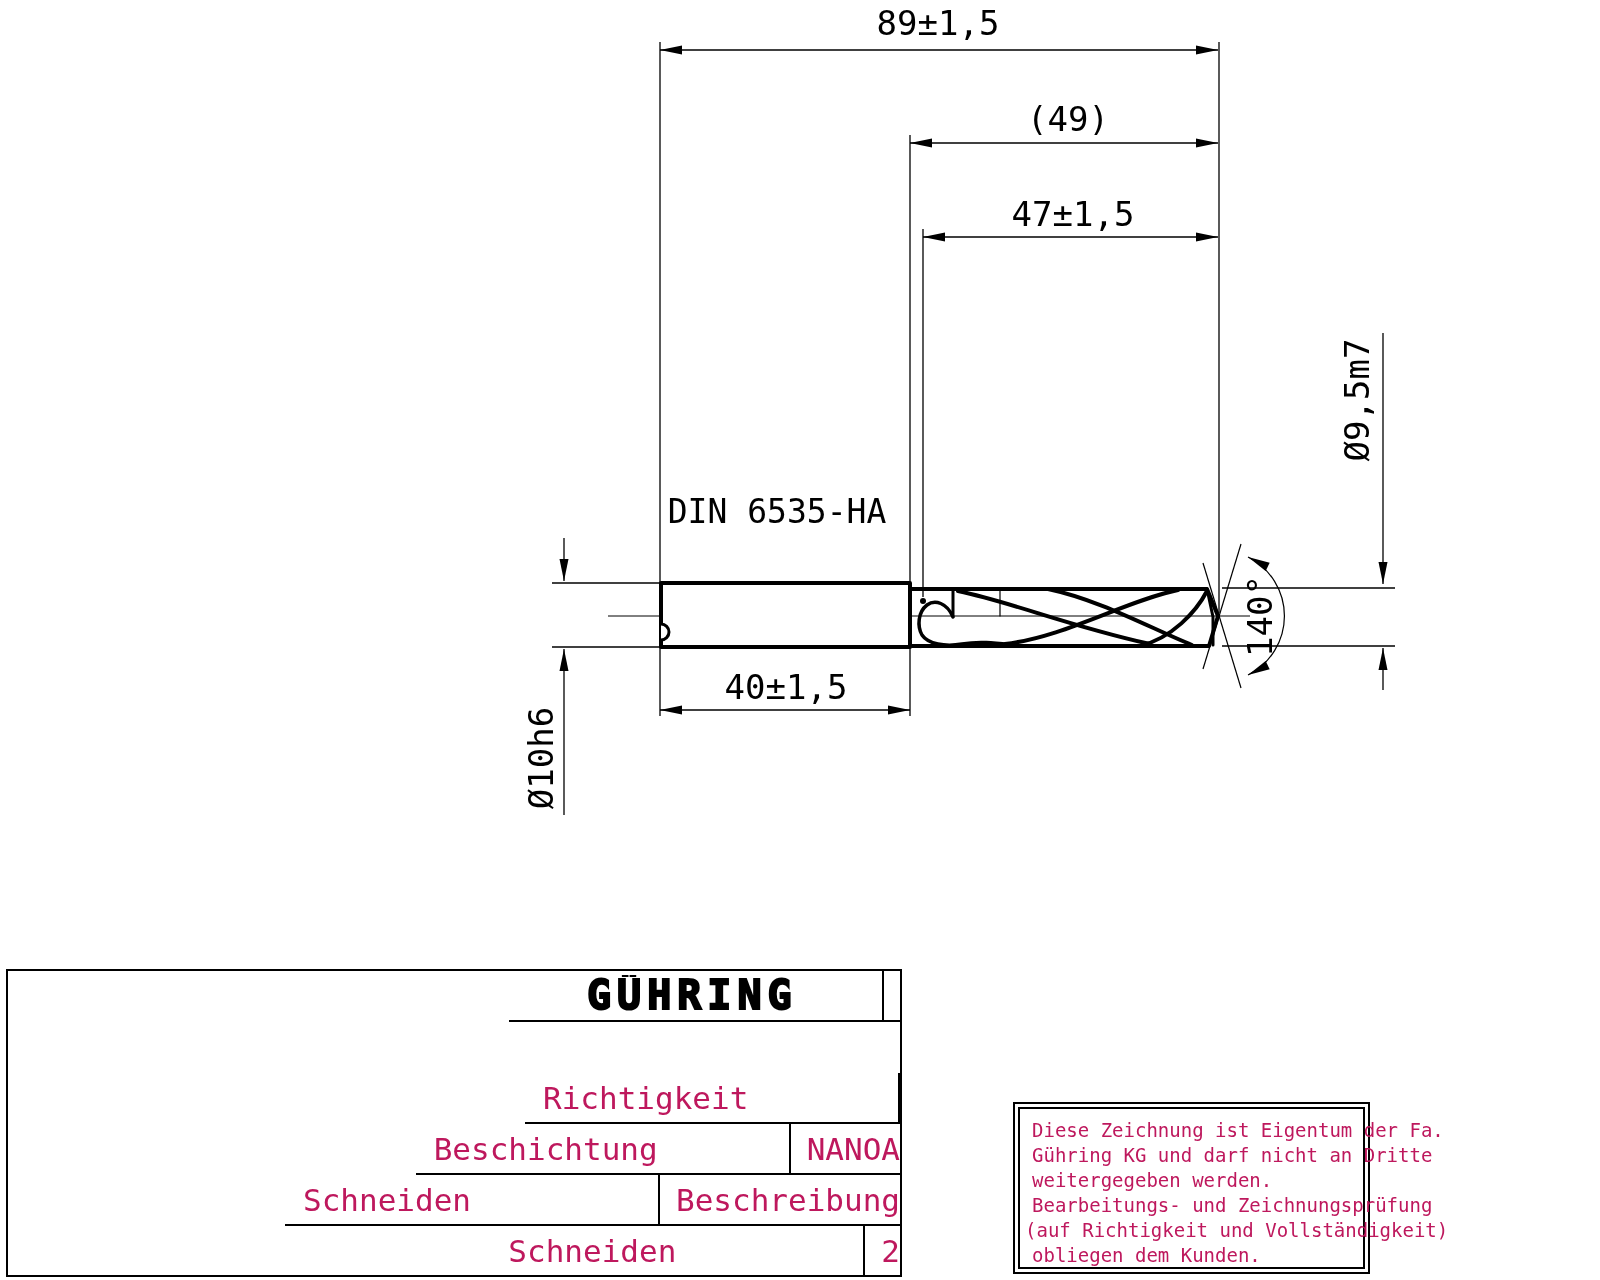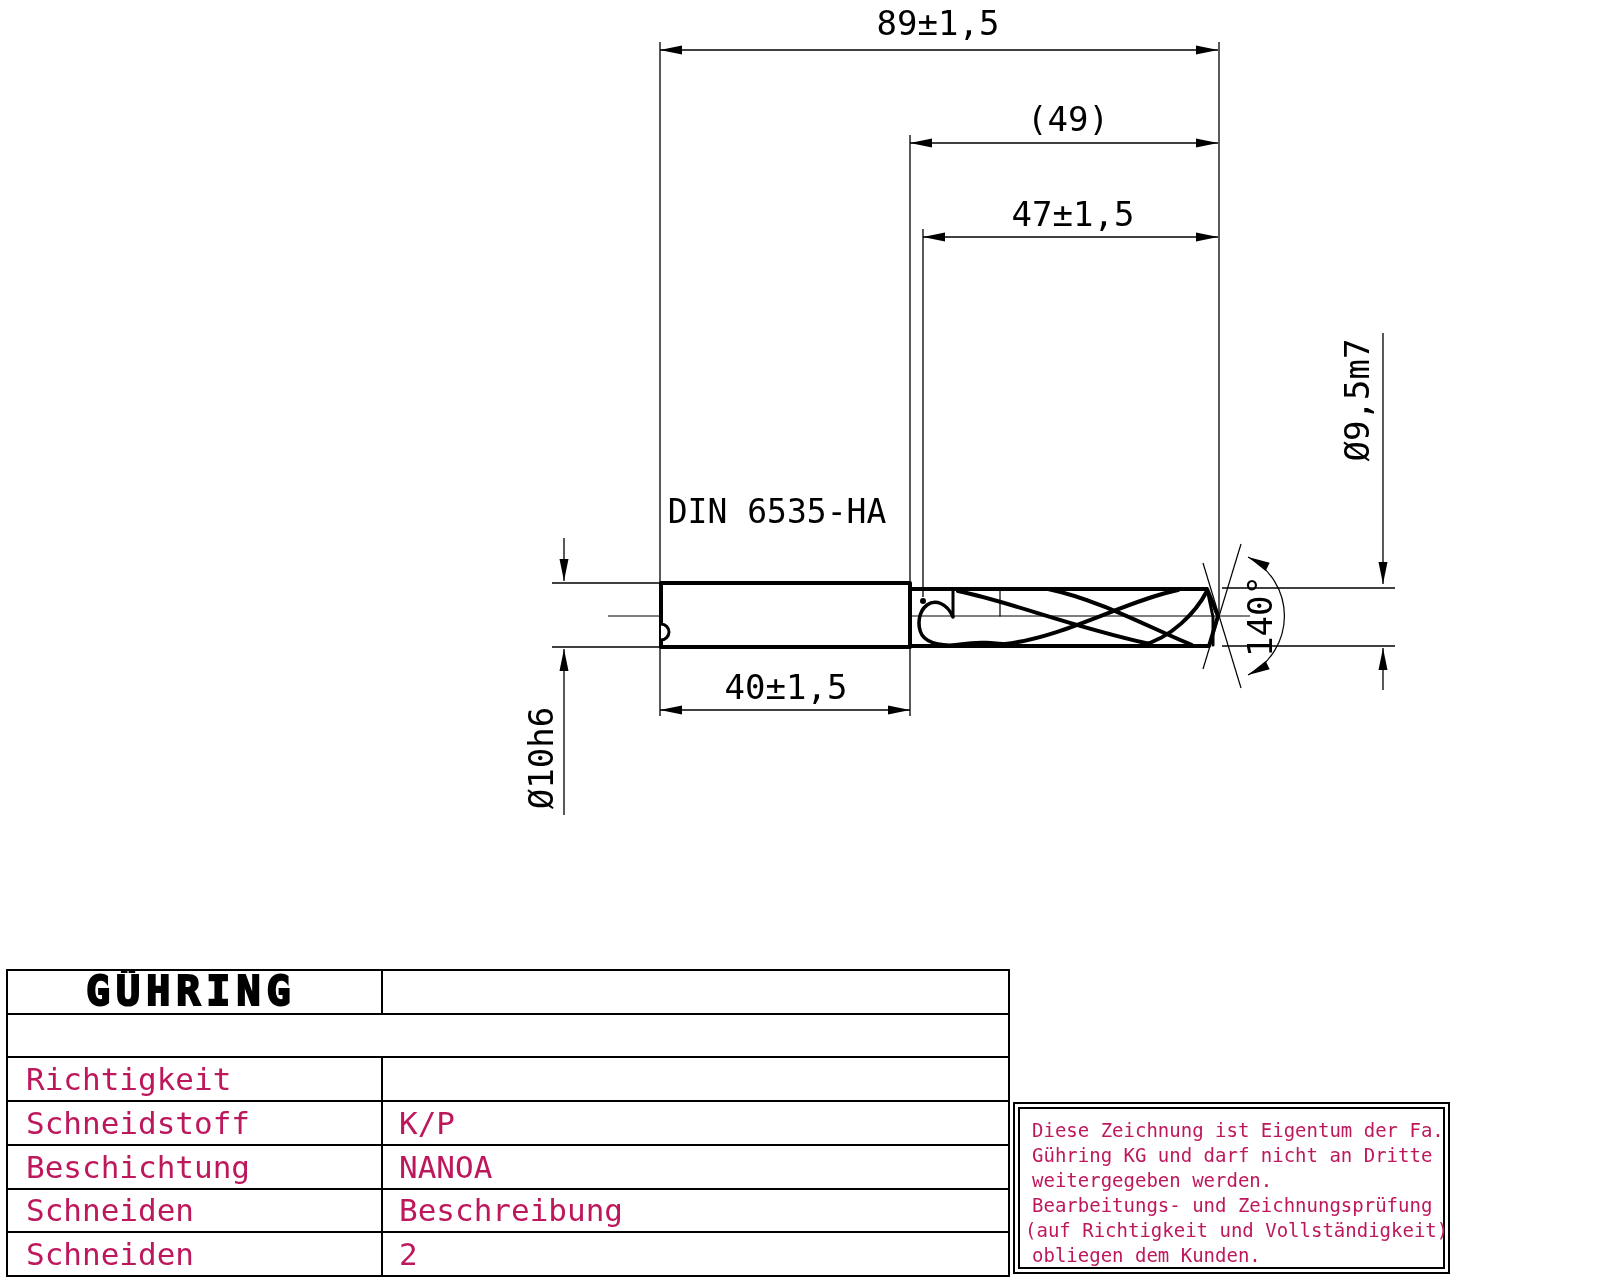--- a/index.html
+++ b/index.html
@@ -11,25 +11,26 @@
     color:#be185d;
     overflow:hidden;
   }
   .sheet svg text{
     font-family:"DejaVu Sans Mono", monospace;
     fill:#000;
   }
   
   .titleblock{
     position:absolute;left:6px;top:969px;
-    width:1004px;height:308px;
+    width:896px;height:308px;
     border:2px solid #000;
     box-sizing:border-box;
     display:flex;flex-direction:column;
     background:#fff;
+    align-items:flex-end;
   }
   .tb-row{
     flex:1 1 0;
     display:flex;
     border-bottom:2px solid #000;
     min-height:0;
   }
   .tb-row:last-child{border-bottom:none;}
   .tb-cell{
     display:flex;align-items:center;
@@ -41,21 +42,21 @@
   .tb-label{
     width:375px;flex:0 0 375px;
     border-right:2px solid #000;
     padding-left:18px;box-sizing:border-box;
   }
   .tb-value{flex:1 1 auto;padding-left:16px;}
   .tb-logo-cell{justify-content:flex-start;padding-left:0;}
   
   .disclaimer{
     position:absolute;left:1013px;top:1102px;
-    width:437px;height:172px;
+    width:357px;height:172px;
     border:2px solid #000;
     box-sizing:border-box;
     padding:3px;
     background:#fff;
   }
   .disclaimer-inner{
     border:2px solid #000;
     box-sizing:border-box;
     width:100%;height:100%;
     padding:9px 0 0 12px;
@@ -145,24 +146,20 @@
         </svg>
       </div>
       <div class="tb-cell tb-value"></div>
     </div>
     <div class="tb-row">
     </div>
     <div class="tb-row">
       <div class="tb-cell tb-label">Richtigkeit</div>
     </div>
     <div class="tb-row">
-      <div class="tb-cell tb-label">Schneidstoff</div>
-      <div class="tb-cell tb-value">K/P</div>
-    </div>
-    <div class="tb-row">
       <div class="tb-cell tb-label">Beschichtung</div>
       <div class="tb-cell tb-value">NANOA</div>
     </div>
     <div class="tb-row">
       <div class="tb-cell tb-label">Schneiden</div>
       <div class="tb-cell tb-value">Beschreibung</div>
     </div>
     <div class="tb-row">
       <div class="tb-cell tb-label">Schneiden</div>
       <div class="tb-cell tb-value">2</div>

